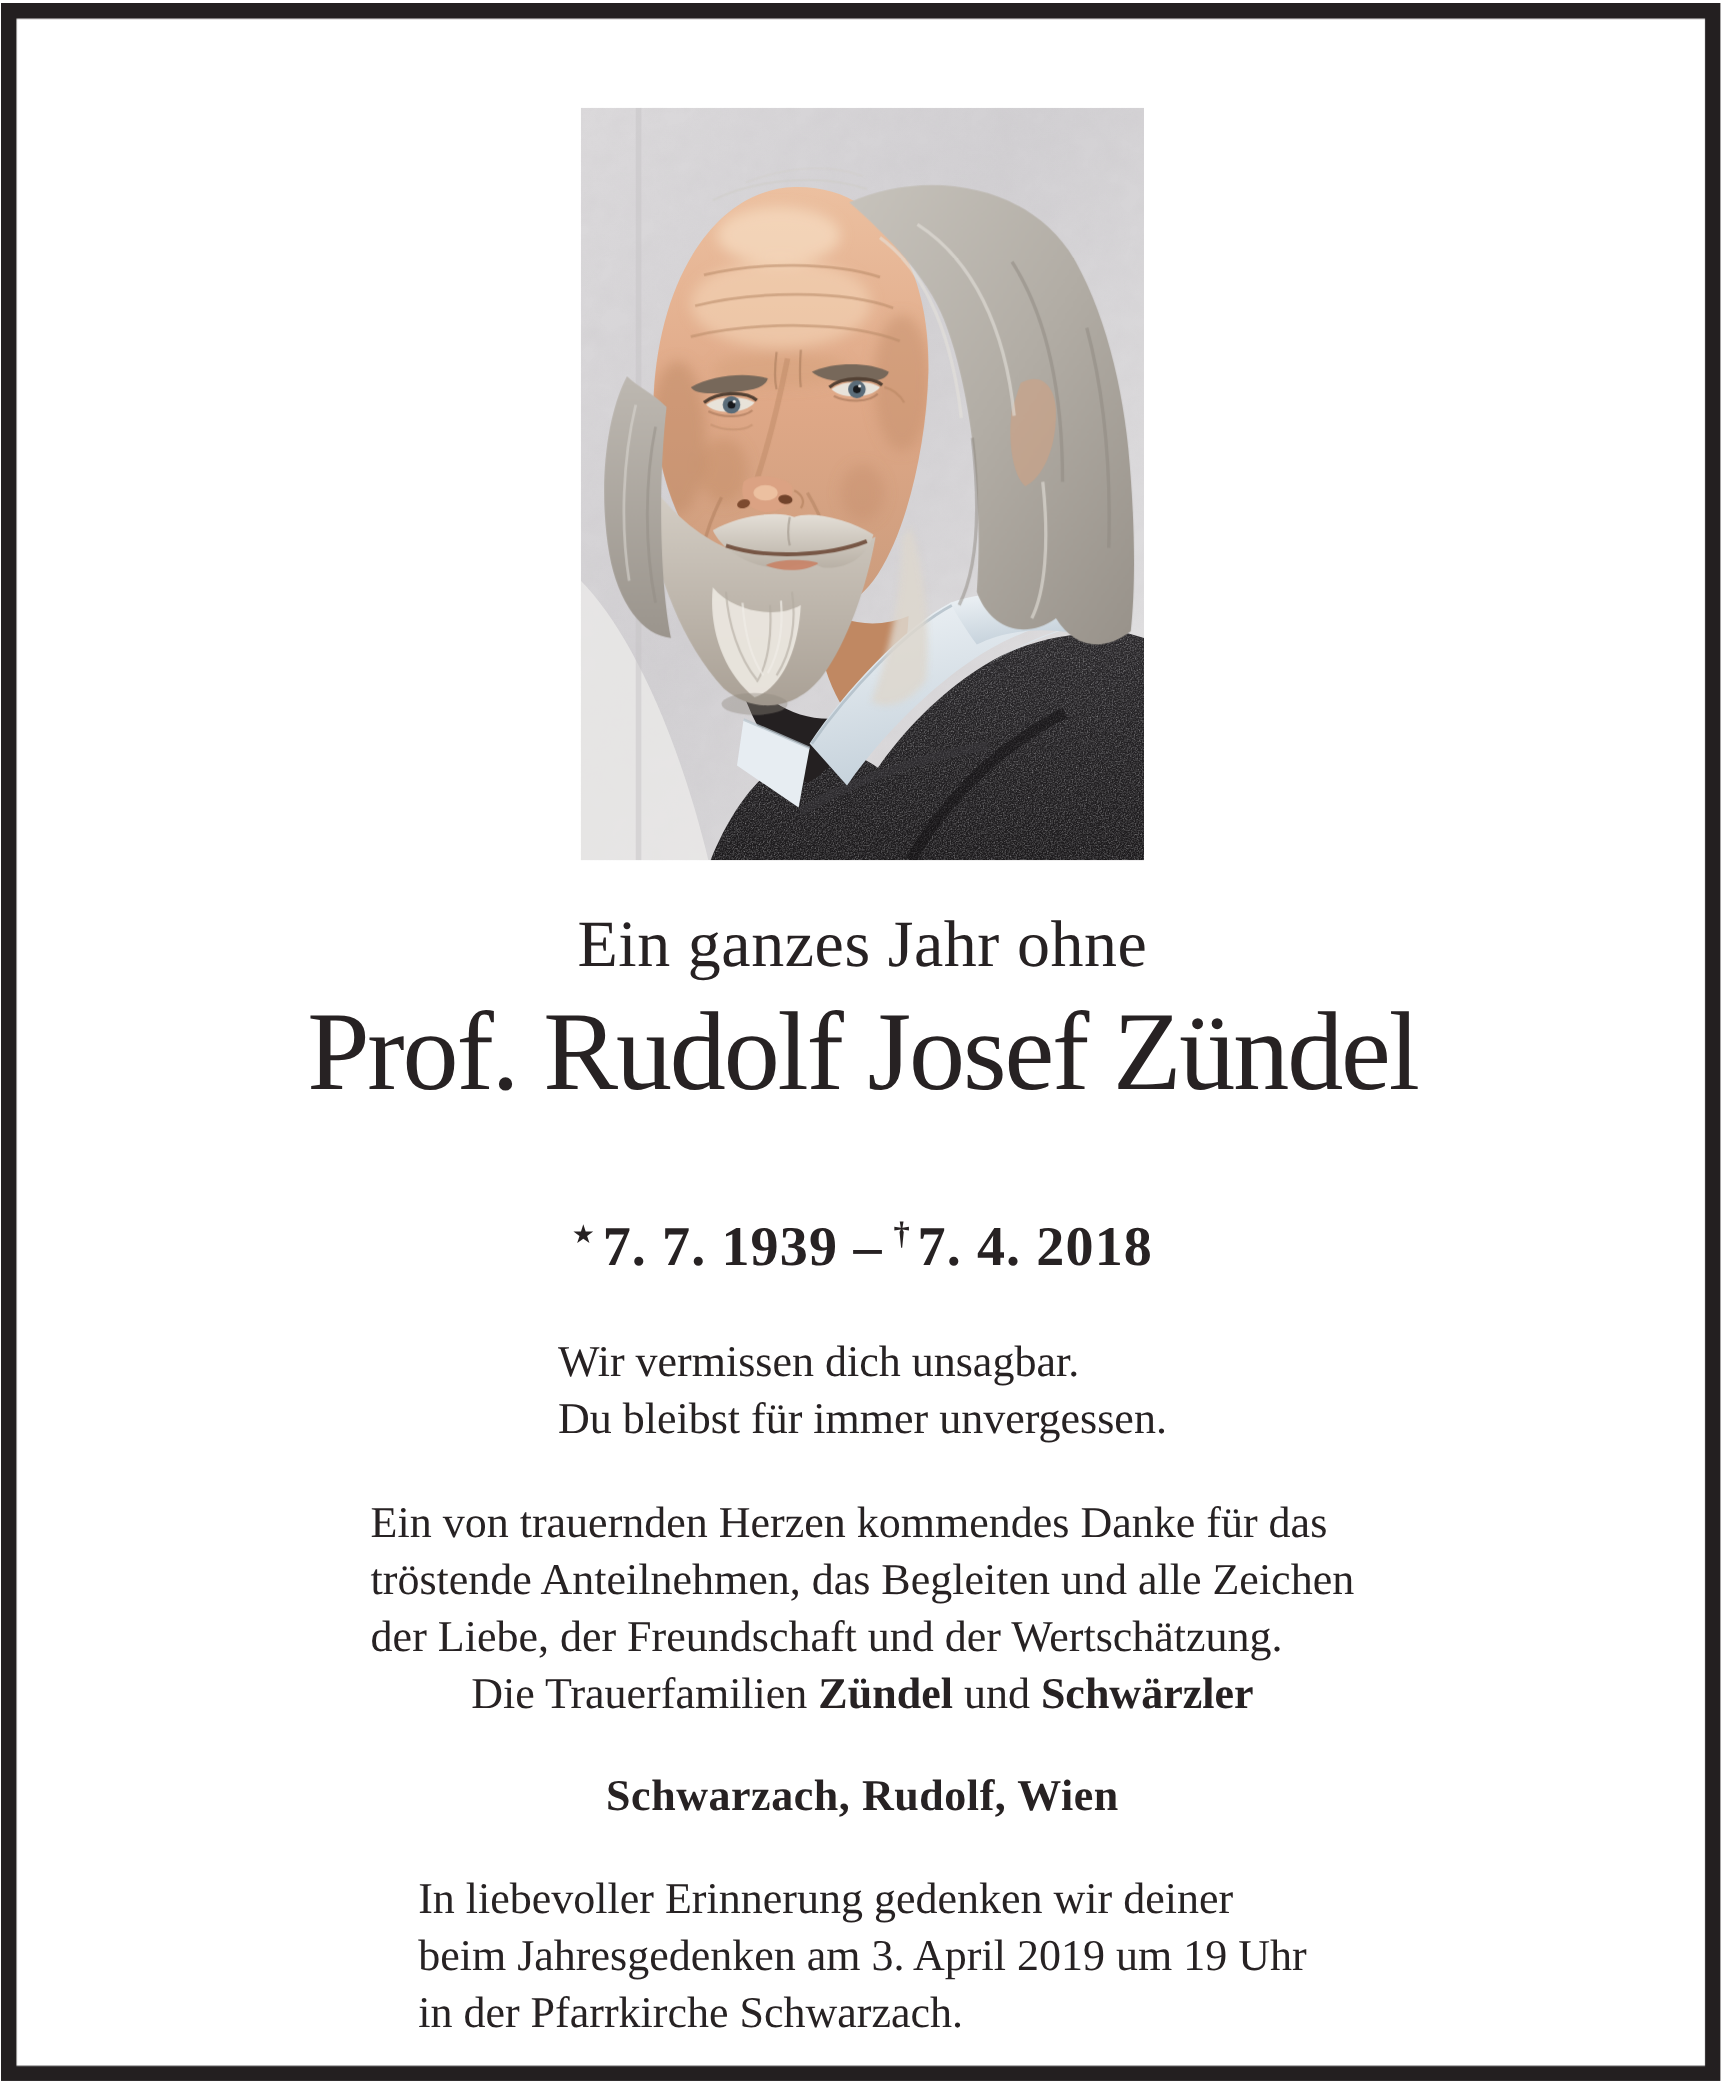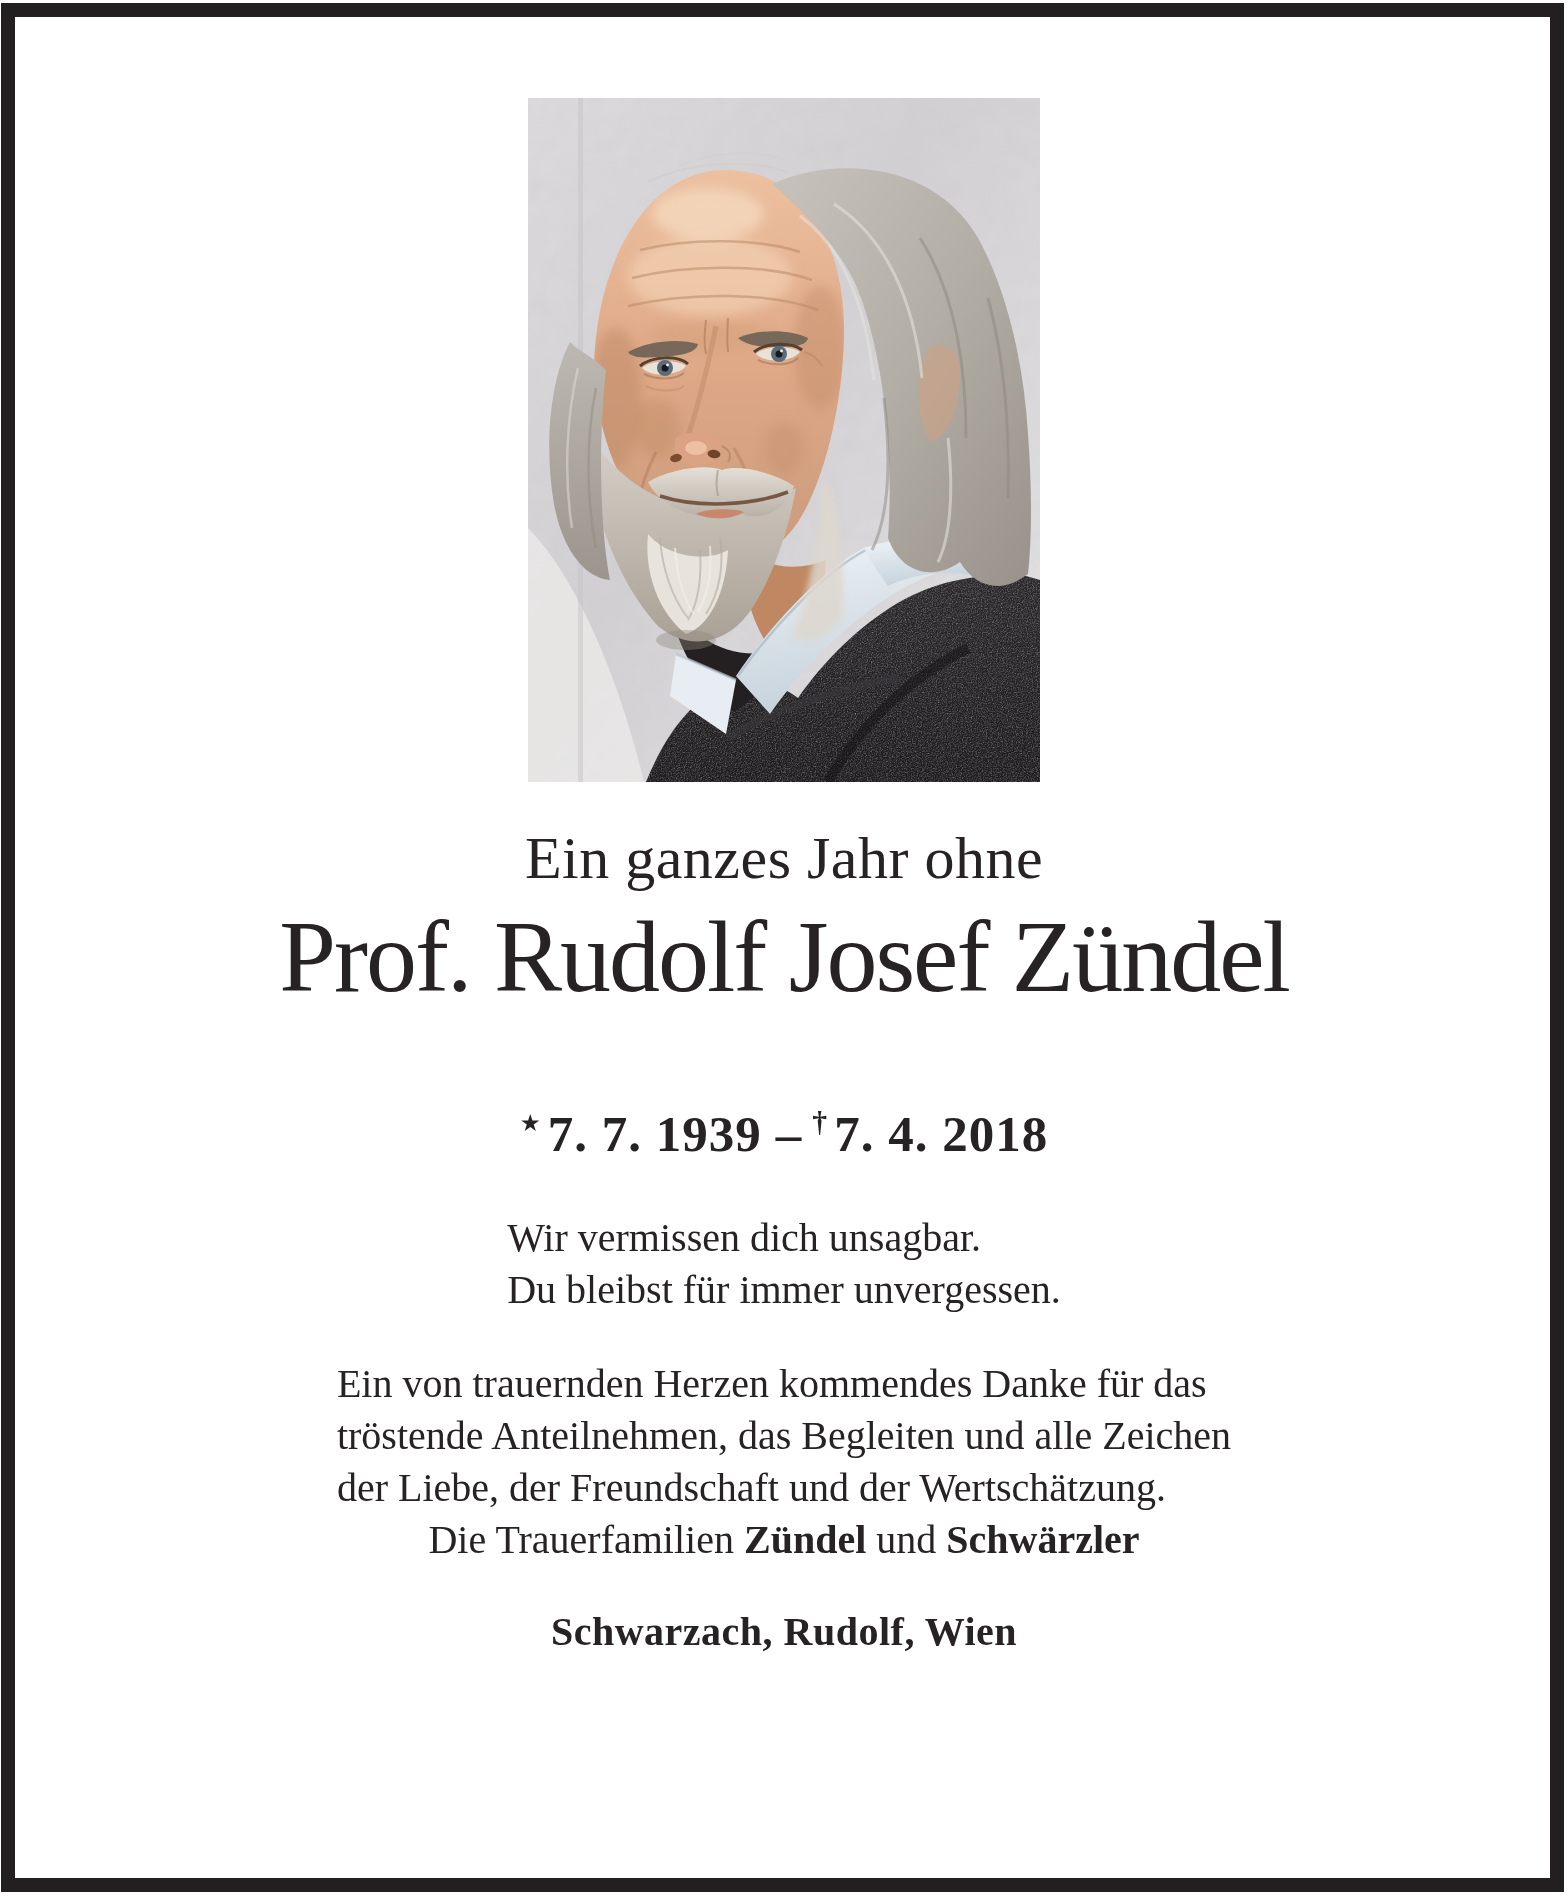--- a/index.html
+++ b/index.html
@@ -256,15 +256,20 @@
 
     <div class="families">
       <span>Die Trauerfamilien</span>
       <span class="fam">Zündel</span>
       <span>und</span>
       <span class="fam">Schwärzler</span>
     </div>
 
     <div class="places">Schwarzach, Rudolf, Wien</div>
 
+    <div class="para">
+      <p class="line">In liebevoller Erinnerung gedenken wir deiner</p>
+      <p class="line">beim Jahresgedenken am 3. April 2019 um 19 Uhr</p>
+      <p class="line">in der Pfarrkirche Schwarzach.</p>
+    </div>
 
   </div>
 </div>
 
 </body></html>

